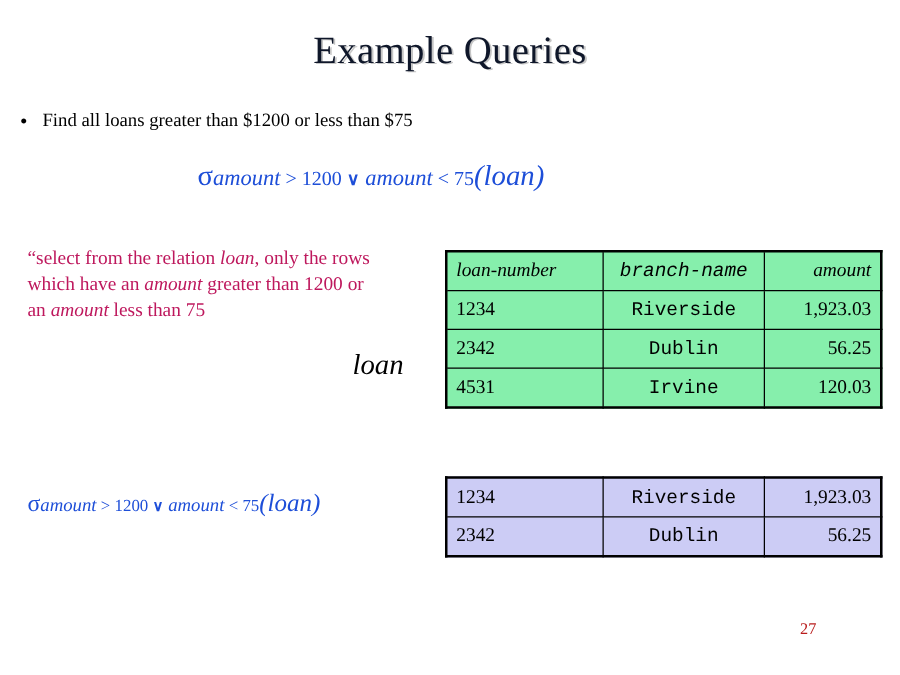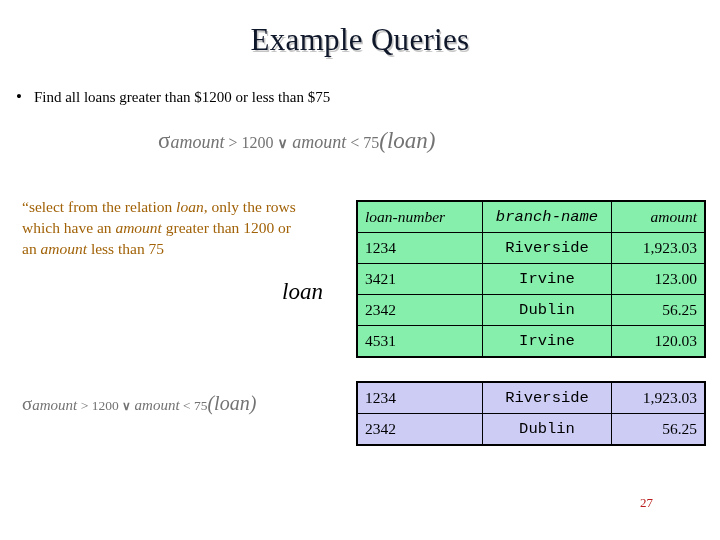--- a/index.html
+++ b/index.html
@@ -47,21 +47,21 @@
   #bullet-text {
     font-size: 15px;
     line-height: 24px;
     color: #000;
     white-space: nowrap;
   }
 
   
   .formula {
     position: absolute;
-    color: #737373;
+    color: #1d4ed8;
     white-space: nowrap;
   }
   .formula .sigma {
     font-style: normal;
   }
   .formula .sub {
     font-style: italic;
   }
   .formula .subnum {
     font-style: normal;
@@ -96,21 +96,21 @@
   #formula-bottom .rel     { font-size: 20px; }
 
   
   #description {
     position: absolute;
     left: 22px;
     top: 196px;
     width: 285px;
     font-size: 15.5px;
     line-height: 21px;
-    color: #a16207;
+    color: #be185d;
   }
   #description .it { font-style: italic; }
 
   
   #loan-caption {
     position: absolute;
     left: 282px;
     top: 279px;
     font-size: 23px;
     font-style: italic;
@@ -188,25 +188,20 @@
       <td class="c-num">loan-number</td>
       <td class="c-br">branch-name</td>
       <td class="c-amt">amount</td>
     </tr>
     <tr>
       <td class="c-num">1234</td>
       <td class="c-br">Riverside</td>
       <td class="c-amt">1,923.03</td>
     </tr>
     <tr>
-      <td class="c-num">3421</td>
-      <td class="c-br">Irvine</td>
-      <td class="c-amt">123.00</td>
-    </tr>
-    <tr>
       <td class="c-num">2342</td>
       <td class="c-br">Dublin</td>
       <td class="c-amt">56.25</td>
     </tr>
     <tr>
       <td class="c-num">4531</td>
       <td class="c-br">Irvine</td>
       <td class="c-amt">120.03</td>
     </tr>
   </tbody>

